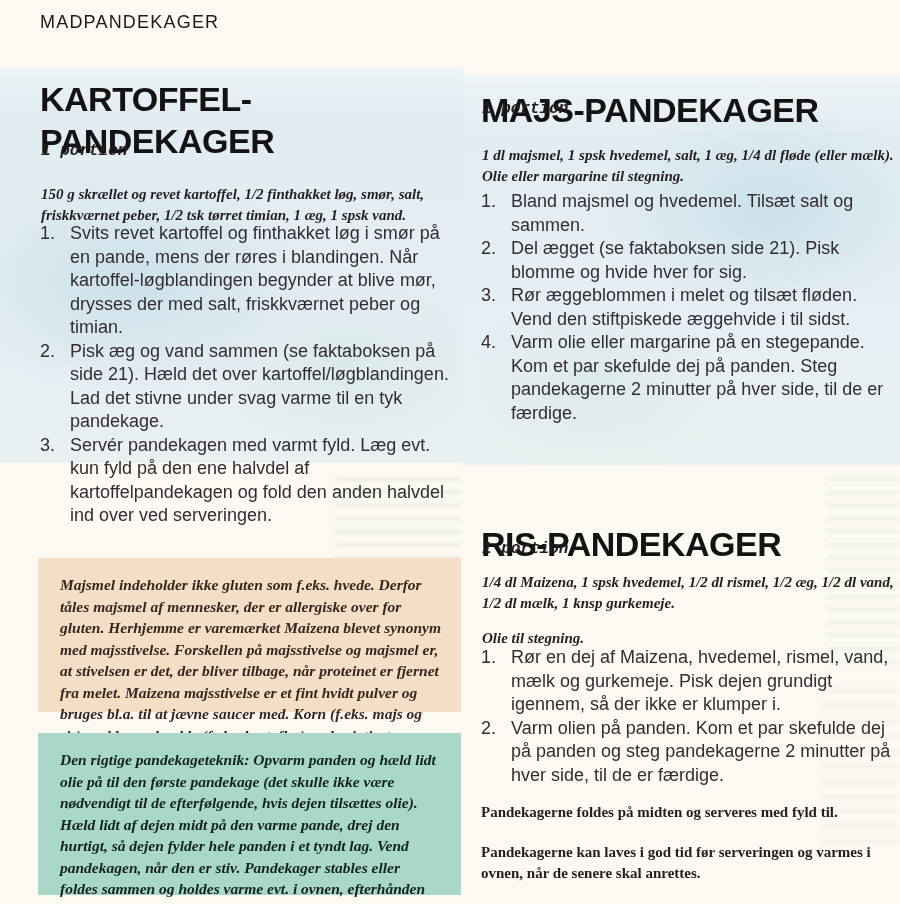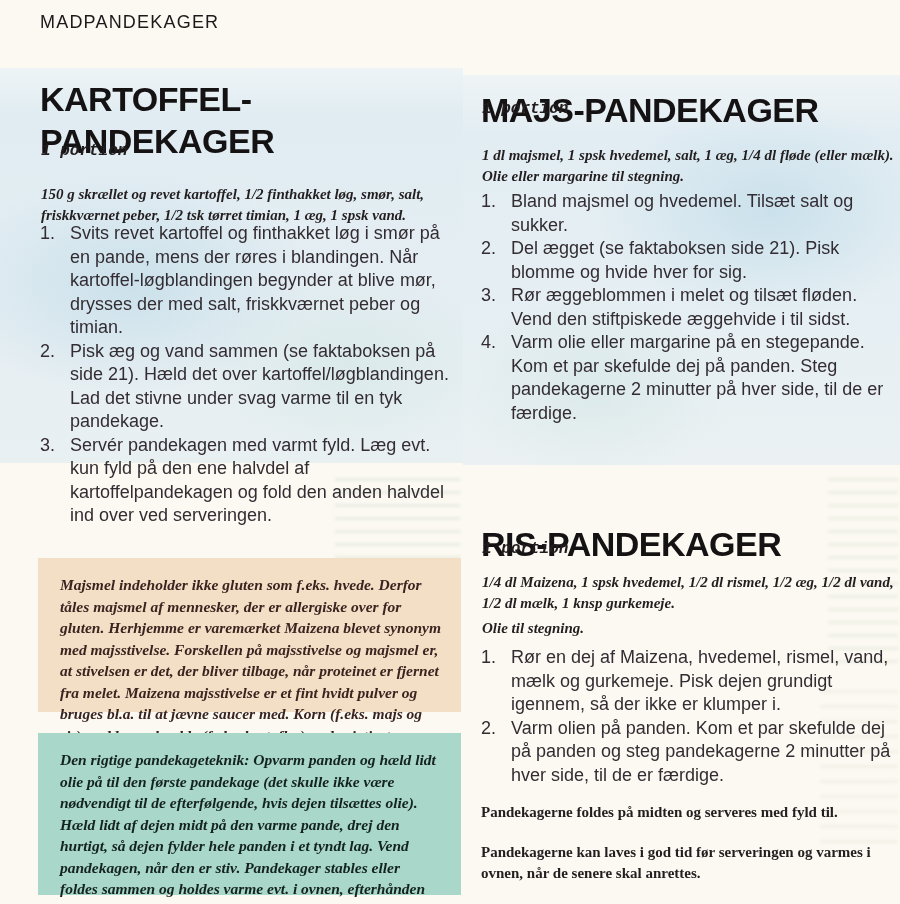--- a/index.html
+++ b/index.html
@@ -143,21 +143,21 @@
   <div class="portion" style="left:482px;top:100px;">1 portion</div>
 
   <div class="ingredients" style="left:482px;top:145px;width:412px;">
     <p>1 dl majsmel, 1 spsk hvedemel, salt, 1 æg, 1/4 dl fløde (eller mælk).</p>
     <p>Olie eller margarine til stegning.</p>
   </div>
 
   <div class="steps" style="left:481px;top:190px;width:414px;">
     <div class="step">
       <span class="num">1.</span>
-      <span class="txt">Bland majsmel og hvedemel. Tilsæt salt og sukker.</span>
+      <span class="txt">Bland majsmel og hvedemel. Tilsæt salt og sammen.</span>
     </div>
     <div class="step">
       <span class="num">2.</span>
       <span class="txt">Del ægget (se faktaboksen side 21). Pisk blomme og hvide hver for sig.</span>
     </div>
     <div class="step">
       <span class="num">3.</span>
       <span class="txt">Rør æggeblommen i melet og tilsæt fløden. Vend den stiftpiskede æggehvide i til sidst.</span>
     </div>
     <div class="step">
@@ -166,21 +166,21 @@
     </div>
   </div>
 
   <h1 class="recipe-title" style="left:481px;top:500px;">
     <span>RIS-PANDEKAGER</span>
   </h1>
   <div class="portion" style="left:482px;top:540px;">1 portion</div>
 
   <div class="ingredients" style="left:482px;top:572px;width:412px;">
     <p>1/4 dl Maizena, 1 spsk hvedemel, 1/2 dl rismel, 1/2 æg, 1/2 dl vand, 1/2 dl mælk, 1 knsp gurkemeje.</p>
-    <p style="margin-top:4px;">Olie til stegning.</p>
+    <p style="margin-top:14px;">Olie til stegning.</p>
   </div>
 
   <div class="steps" style="left:481px;top:646px;width:414px;">
     <div class="step">
       <span class="num">1.</span>
       <span class="txt">Rør en dej af Maizena, hvedemel, rismel, vand, mælk og gurkemeje. Pisk dejen grundigt igennem, så der ikke er klumper i.</span>
     </div>
     <div class="step">
       <span class="num">2.</span>
       <span class="txt">Varm olien på panden. Kom et par skefulde dej på panden og steg pandekagerne 2 minutter på hver side, til de er færdige.</span>

